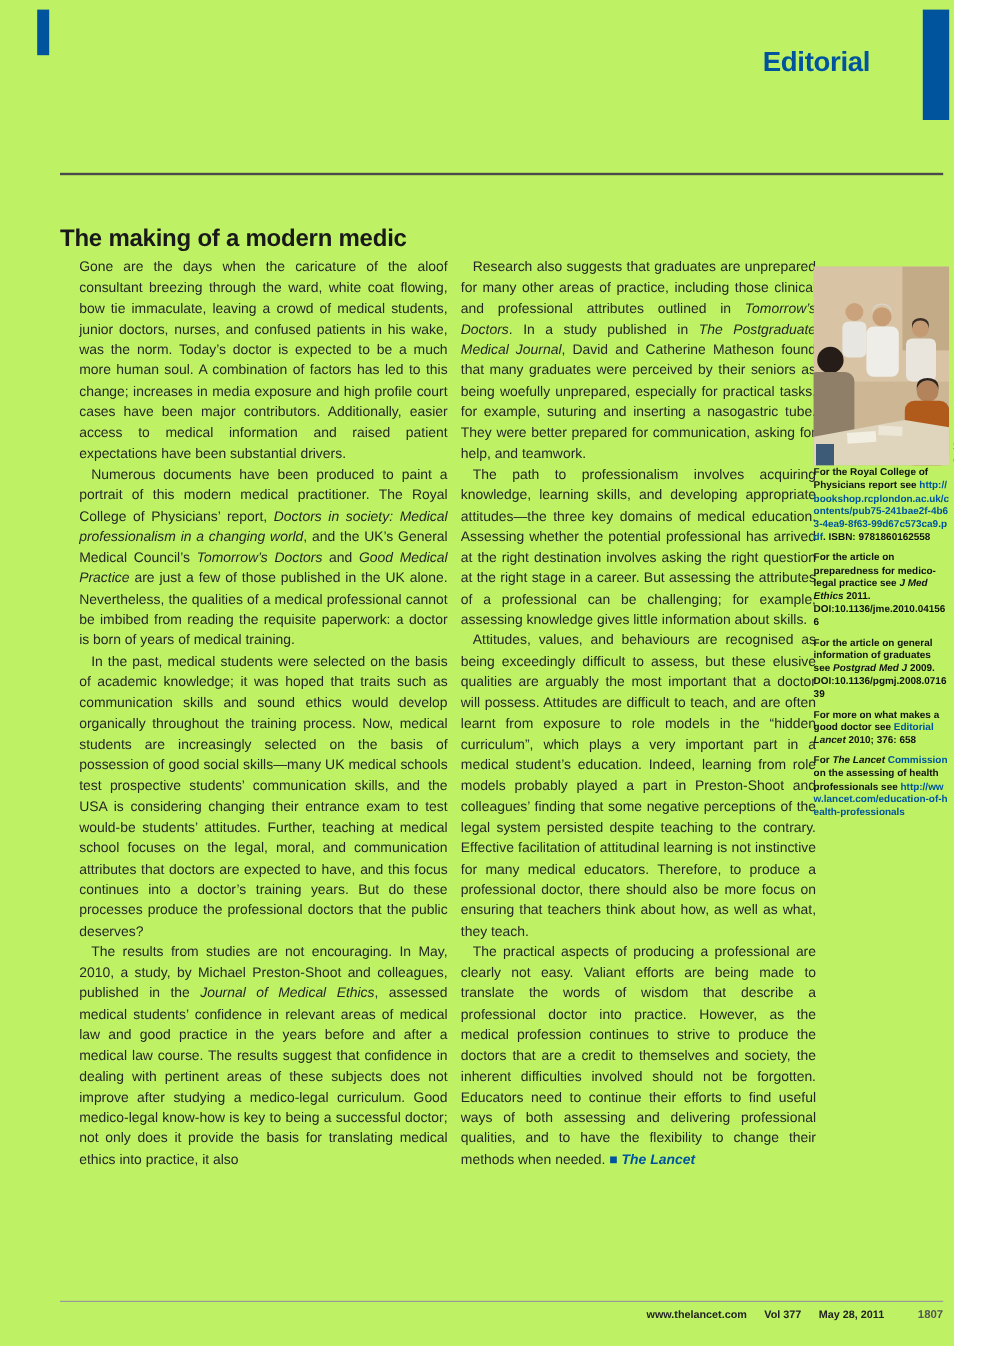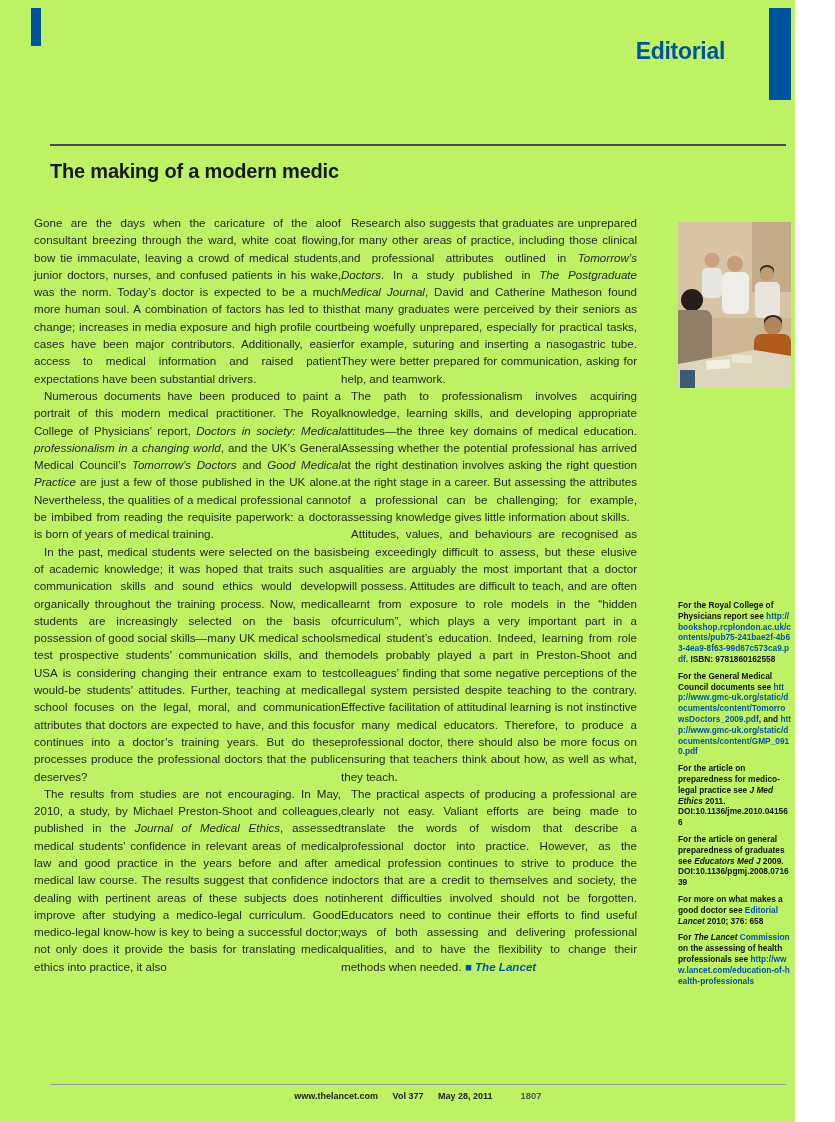--- a/index.html
+++ b/index.html
@@ -9,53 +9,53 @@
     --accent:#00549e;
   }
   .corner-left  { position:absolute; left:31px;  top:8px; width:10px; height:38px; background:var(--accent); }
   .corner-right { position:absolute; left:769px; top:8px; width:22px; height:92px; background:var(--accent); }
   .section-label {
     position:absolute; top:38px; right:70px; margin:0;
     font-size:23px; font-weight:bold; color:var(--accent); letter-spacing:-0.3px;
   }
   .title-rule { position:absolute; left:50px; top:144px; width:736px; height:2px; background:#4a4a4a; }
   .article-title {
-    position:absolute; left:50px; top:160px; margin:0;
+    position:absolute; left:50px; top:188px; margin:0;
     font-size:20px; font-weight:bold; color:#191919; letter-spacing:-0.2px;
   }
-  .columns { position:absolute; left:34px; top:214px; width:614px; display:flex; }
+  .columns { position:absolute; left:66px; top:214px; width:614px; display:flex; gap:11px; }
   .col:first-child { width:307px; }
   .col:last-child  { width:296px; }
   .para {
     margin:0; font-size:11.6px; line-height:17.3px; text-align:justify;
     color:#262626;
   }
   .para:not(.first) { text-indent:10px; }
   .it { font-style:italic; }
   .endsig { color:var(--accent); font-style:italic; font-weight:bold; }
 
   .sidebar { position:absolute; left:678px; top:222px; width:113px; }
   .photo { margin:0; width:113px; height:166px; }
   .photo svg { display:block; }
   .photo-credit {
     position:absolute; left:116px; top:164px; transform-origin:0 0;
     transform:rotate(-90deg); font-size:6.5px; color:#666; letter-spacing:0.3px;
   }
-  #notes { margin-top:212px; }
+  #notes { }
   .note {
     font-size:8.3px; line-height:10.8px; font-weight:bold; color:#111111;
     margin:0 0 6px 0; overflow-wrap:break-word;
   }
   .note .link { color:var(--accent); word-break:break-all; }
   .note .it { font-style:italic; }
 
   .footer-rule { position:absolute; left:50px; top:1084px; width:736px; height:1px; background:#999; }
   .footer {
     position:absolute; left:50px; top:1090px; width:736px;
-    display:flex; justify-content:center; align-items:baseline;
+    display:flex; justify-content:flex-end; align-items:baseline;
     font-size:9px; font-weight:bold; color:#222;
   }
   .footer .sep { margin-left:12px; }
   .footer .pagenum { color:#555; font-size:9.5px;margin-left:28px; }
 </style>
 </head>
 <body>
 
 <div class="page" style="--accent: #00549e;">
 
@@ -104,23 +104,22 @@
         <rect x="76" y="112" width="37" height="54" rx="8" fill="#b05a1c"></rect>
         <polygon points="0,142 76,128 113,134 113,166 0,166" fill="#dfd5bd"></polygon>
         <rect x="28" y="138" width="24" height="9" fill="#f2eee2" transform="rotate(-4 40 142)"></rect>
         <rect x="54" y="133" width="20" height="8" fill="#ece6d6" transform="rotate(3 64 137)"></rect>
         <rect x="2" y="148" width="15" height="18" fill="#3d5a77"></rect>
       </svg>
     </figure>
     <div class="photo-credit">Corbis</div>
     <div id="notes">
         <p class="note"><span>For the Royal College of Physicians report see </span><span class="link">http://bookshop.rcplondon.ac.uk/contents/pub75-241bae2f-4b63-4ea9-8f63-99d67c573ca9.pdf</span><span>. ISBN: 9781860162558</span></p>
-        <p class="note"><span>For the General Medical Council documents see </span><span class="link">http://www.gmc-uk.org/static/documents/content/TomorrowsDoctors_2009.pdf</span><span>, and </span><span class="link">http://www.gmc-uk.org/static/documents/content/GMP_0910.pdf</span></p>
         <p class="note"><span>For the article on preparedness for medico-legal practice see </span><span class="it">J Med Ethics</span><span> 2011. DOI:10.1136/jme.2010.041566</span></p>
-        <p class="note"><span>For the article on general preparedness of graduates see </span><span class="it">Educators Med J</span><span> 2009. DOI:10.1136/pgmj.2008.071639</span></p>
+        <p class="note"><span>For the article on general information of graduates see </span><span class="it">Postgrad Med J</span><span> 2009. DOI:10.1136/pgmj.2008.071639</span></p>
         <p class="note"><span>For more on what makes a good doctor see </span><span class="link">Editorial</span><span> </span><span class="it">Lancet</span><span> 2010; 376: 658</span></p>
         <p class="note"><span>For </span><span class="it">The Lancet</span><span class="link"> Commission</span><span> on the assessing of health professionals see </span><span class="link">http://www.lancet.com/education-of-health-professionals</span></p>
       </div>
   </aside>
 
   <div class="footer-rule"></div>
   <div class="footer">
     <div>
       <span>www.thelancet.com</span>
       <span class="sep">Vol 377</span>

